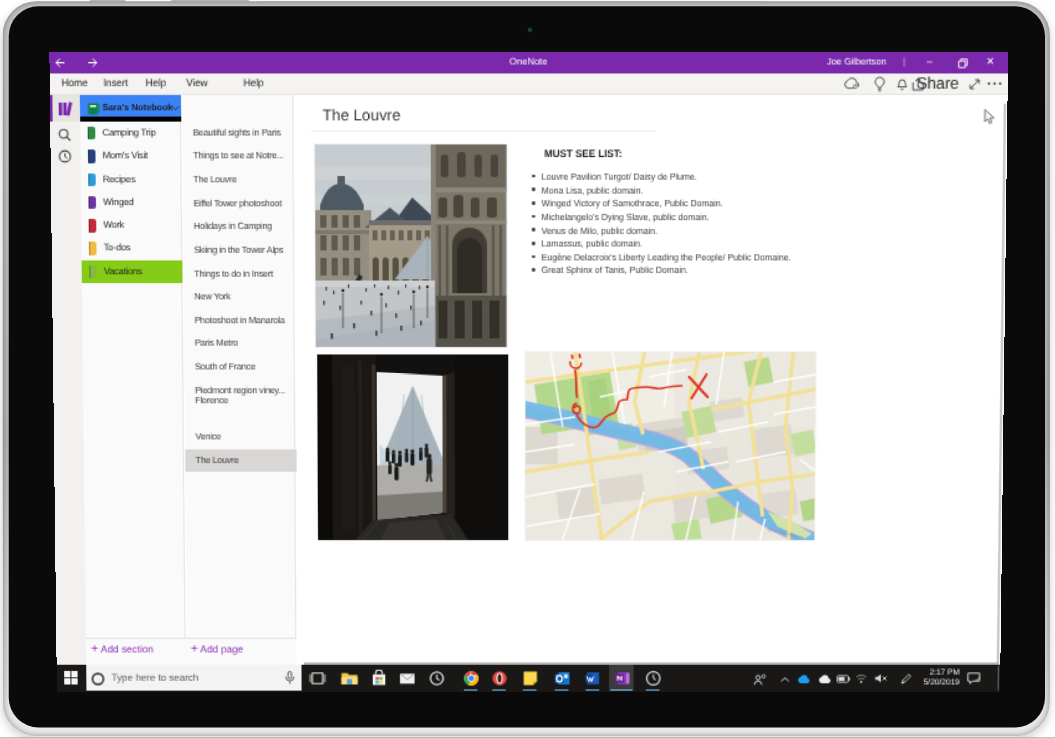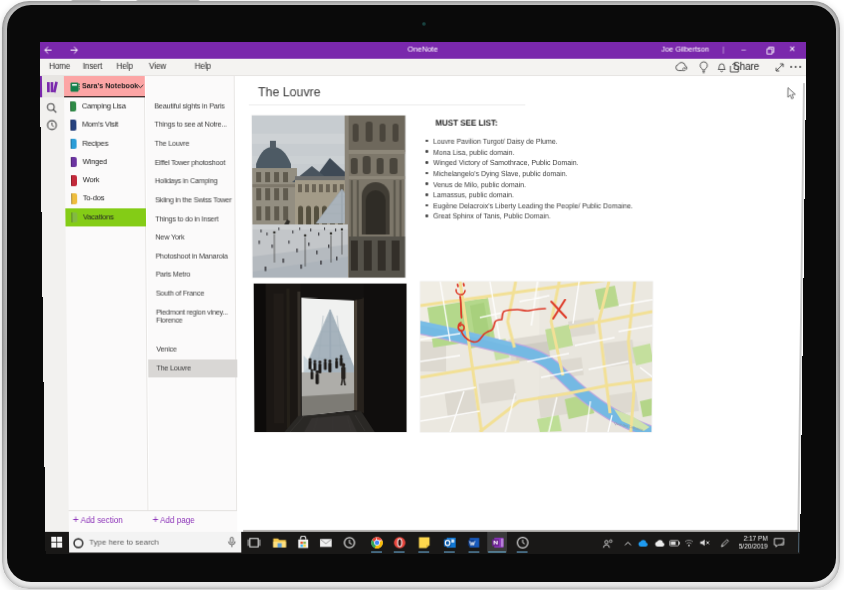--- a/index.html
+++ b/index.html
@@ -20,21 +20,21 @@
 #tbar{position:absolute;left:0;top:0;width:766.5px;height:17.1px;background:#7a28ac;color:#fff}
 #tbar .t{position:absolute;top:0;line-height:16.8px;font-size:7.6px}
 
 #mbar{position:absolute;left:0;top:17.1px;width:766.5px;height:16.9px;background:#f4f3f1;color:#2b2b2b;
  border-bottom:1px solid #e7e5e3}
 #mbar .m{position:absolute;top:0;line-height:16.5px;font-size:8.2px;letter-spacing:-0.15px}
 
 #rail{position:absolute;left:0;top:34px;width:24.1px;height:455.7px;background:#f2f1ef}
 #bookrow{position:absolute;left:0;top:0;width:24.1px;height:20.8px;background:#e7e5e2;border-left:2px solid #7a28ac}
 #secs{position:absolute;left:24.1px;top:34px;width:80.5px;height:455.7px;background:#fbfafa;border-right:1px solid #e8e6e4}
-#sechead{position:absolute;left:0;top:0;width:80.5px;height:20.8px;background:#fca5a5;border-bottom:1px solid #000000}
+#sechead{position:absolute;left:0;top:0;width:80.5px;height:20.8px;background:#3b82f6;border-bottom:4px solid #000000}
 #pages{position:absolute;left:105.6px;top:34px;width:89.1px;height:455.7px;background:#fbfafa;border-right:1px solid #e8e6e4}
 .srow{position:absolute;left:0;width:80.5px;height:18.3px}
 .prow{position:absolute;left:0;width:111px;height:18.5px;font-size:7.4px;letter-spacing:-0.25px;color:#3d3d3d;line-height:18.5px;padding-left:8.6px;white-space:nowrap;overflow:hidden}
 .sbook{position:absolute;left:5.7px;top:4px;width:6px;height:10.6px;border-radius:1px 2px 2px 1px}
 .sbook:before{content:"";position:absolute;left:0;top:0;width:1.6px;height:100%;background:rgba(0,0,0,.28)}
 .slab{position:absolute;left:17.6px;top:0;font-size:7.6px;letter-spacing:-0.2px;color:#242424;line-height:18.3px;white-space:nowrap}
 #addrow{position:absolute;left:24.1px;top:467.5px;width:170.6px;height:22px;background:#fbfafa;border-top:1px solid #e3e1df}
 .addl{position:absolute;top:0;color:#8b31b8;font-size:8.2px;line-height:16px;white-space:nowrap}
 .addl .pl{font-size:10.5px;vertical-align:-0.5px}
 
@@ -84,21 +84,21 @@
           </svg>
      <span class="t" style="left:749.5px;font-size:8px">✕</span>
    </div>
 
    <div id="mbar">
      <span class="m" style="left:9.2px">Home</span>
      <span class="m" style="left:42.9px">Insert</span>
      <span class="m" style="left:76.8px">Help</span>
      <span class="m" style="left:109.3px">View</span>
      <span class="m" style="left:155px">Help</span>
-     <span class="m" style="left:694px;font-size:10px">Share</span>
+     <span class="m" style="left:694px;font-size:13px">Share</span>
      <span id="micons">
 
 <svg class="abs" style="left:636px;top:2.8px" width="13" height="10" viewBox="0 0 13 10">
 <path d="M3.4 8.6 a3 3 0 0 1 -0.5 -5.9 a3.7 3.7 0 0 1 7 1.2 a2.4 2.4 0 0 1 -0.5 4.7 Z" fill="none" stroke="#444" stroke-width="0.9"></path>
 <circle cx="8.8" cy="7.2" r="2.4" fill="#f4f3f1"></circle>
 <path d="M7.5 7.2 a1.4 1.4 0 0 1 2.6 -0.7 m0.2 -0.9 v1l-1 -0.2 M10.2 7.4 a1.4 1.4 0 0 1 -2.6 0.6 m-0.2 0.9 v-1 l1 0.2" fill="none" stroke="#444" stroke-width="0.7"></path>
 </svg>
 
 <svg class="abs" style="left:658.8px;top:1.8px" width="11" height="13" viewBox="0 0 11 13">
 <path d="M5.5 1 a3.6 3.6 0 0 1 2 6.6 c-0.5 0.4 -0.7 0.8 -0.7 1.4 h-2.6 c0 -0.6 -0.2 -1 -0.7 -1.4 A3.6 3.6 0 0 1 5.5 1 Z" fill="none" stroke="#444" stroke-width="0.9"></path>
@@ -156,21 +156,21 @@
          <rect x="8.5" y="6.1" width="1.3" height="1.4" fill="#13804a"></rect>
        </svg>
        <span class="abs" style="left:17.8px;top:0;font-size:7.2px;font-weight:bold;color:#1c1c1c;line-height:20.8px;white-space:nowrap">Sara's Notebook</span>
        <svg class="abs" style="left:72.8px;top:8px" width="7" height="5" viewBox="0 0 7 5">
          <path d="M0.7 0.7 L3.5 3.6 L6.3 0.7" fill="none" stroke="#333" stroke-width="1"></path>
        </svg>
      </div>
      <div id="seclist">
 <div class="srow" style="top:20.9px">
               <span class="sbook" style="background:#2f8a46"></span>
-              <span class="slab">Camping Lisa</span>
+              <span class="slab">Camping Trip</span>
             </div>
 <div class="srow" style="top:39.2px">
               <span class="sbook" style="background:#26417e"></span>
               <span class="slab">Mom's Visit</span>
             </div>
 <div class="srow" style="top:57.5px">
               <span class="sbook" style="background:#2b9dd8"></span>
               <span class="slab">Recipes</span>
             </div>
 <div class="srow" style="top:75.8px">
@@ -192,21 +192,21 @@
 </div>
    </div>
 
    <div id="pages">
           <div id="pagelist">
 <div class="prow" style="top:20.8px">Beautiful sights in Paris</div>
 <div class="prow" style="top:39.4px">Things to see at Notre...</div>
 <div class="prow" style="top:58.0px">The Louvre</div>
 <div class="prow" style="top:76.7px">Eiffel Tower photoshoot</div>
 <div class="prow" style="top:95.3px">Holidays in Camping</div>
-<div class="prow" style="top:113.9px">Skiing in the Swiss Tower</div>
+<div class="prow" style="top:113.9px">Skiing in the Tower Alps</div>
 <div class="prow" style="top:132.5px">Things to do in Insert</div>
 <div class="prow" style="top:151.1px">New York</div>
 <div class="prow" style="top:169.8px">Photoshoot in Manarola</div>
 <div class="prow" style="top:188.4px">Paris Metro</div>
 <div class="prow" style="top:207.0px">South of France</div>
 <div class="prow" style="top:225.6px">Piedmont region viney...</div>
 <div class="prow" style="top:234px">Florence</div>
 <div class="prow" style="top:262.9px">Venice</div>
 <div class="prow" style="top:281.5px;background:#d9d7d5">The Louvre</div>
 </div>

